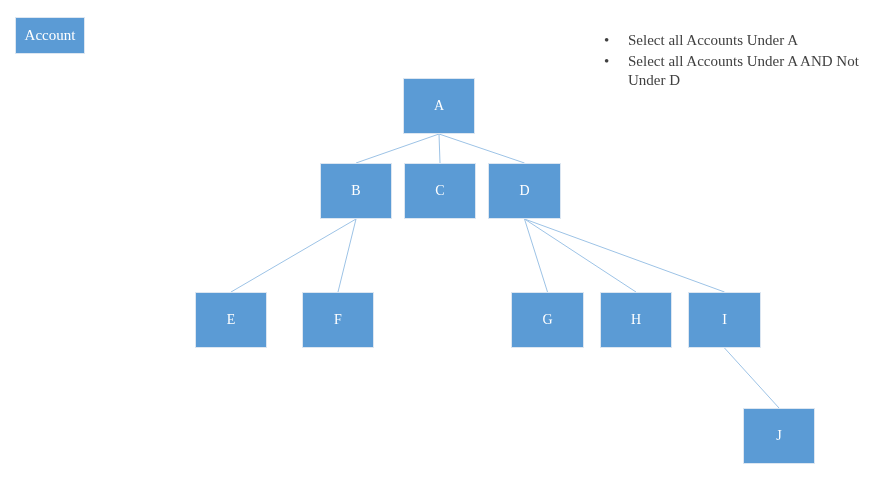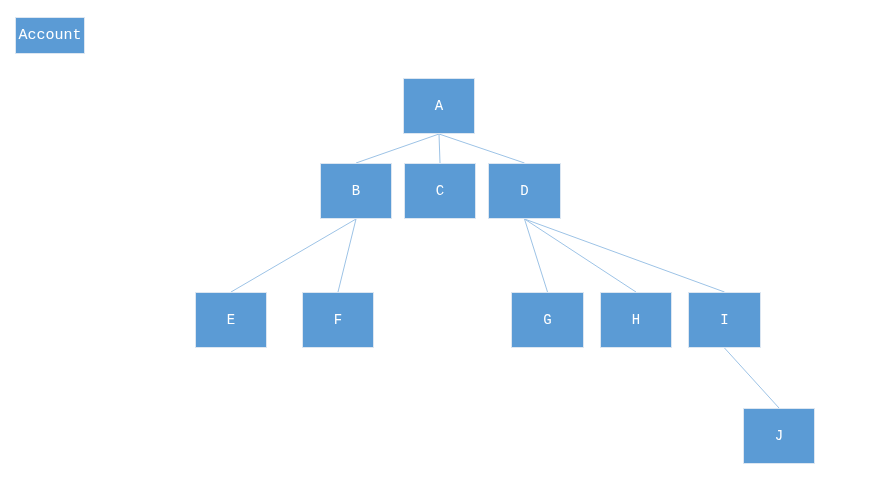--- a/index.html
+++ b/index.html
@@ -1,21 +1,21 @@
 <!DOCTYPE html>
 <html><head>
 <meta charset="utf-8">
 <style>
   html,body{margin:0;padding:0;background:#ffffff;}
   .slide{
     position:relative;
     width:896px;height:504px;
     background:#ffffff;
     overflow:hidden;
-    font-family:Liberation Mono, monospace;
+    font-family:Liberation Serif, serif;
   }
   .connectors{
     position:absolute;left:0;top:0;width:896px;height:504px;
     pointer-events:none;
   }
   .node{
     position:absolute;
     background:#5B9BD5;
     border:1px solid #dce6f1;
     box-sizing:border-box;
@@ -85,14 +85,18 @@
   <div class="node" id="nB">B</div>
   <div class="node" id="nC">C</div>
   <div class="node" id="nD">D</div>
   <div class="node" id="nE">E</div>
   <div class="node" id="nF">F</div>
   <div class="node" id="nG">G</div>
   <div class="node" id="nH">H</div>
   <div class="node" id="nI">I</div>
   <div class="node" id="nJ">J</div>
 
+  <ul class="bullets">
+    <li>Select all Accounts Under A</li>
+    <li>Select all Accounts Under A AND Not Under D</li>
+  </ul>
 
 </div>
 
 </body></html>

